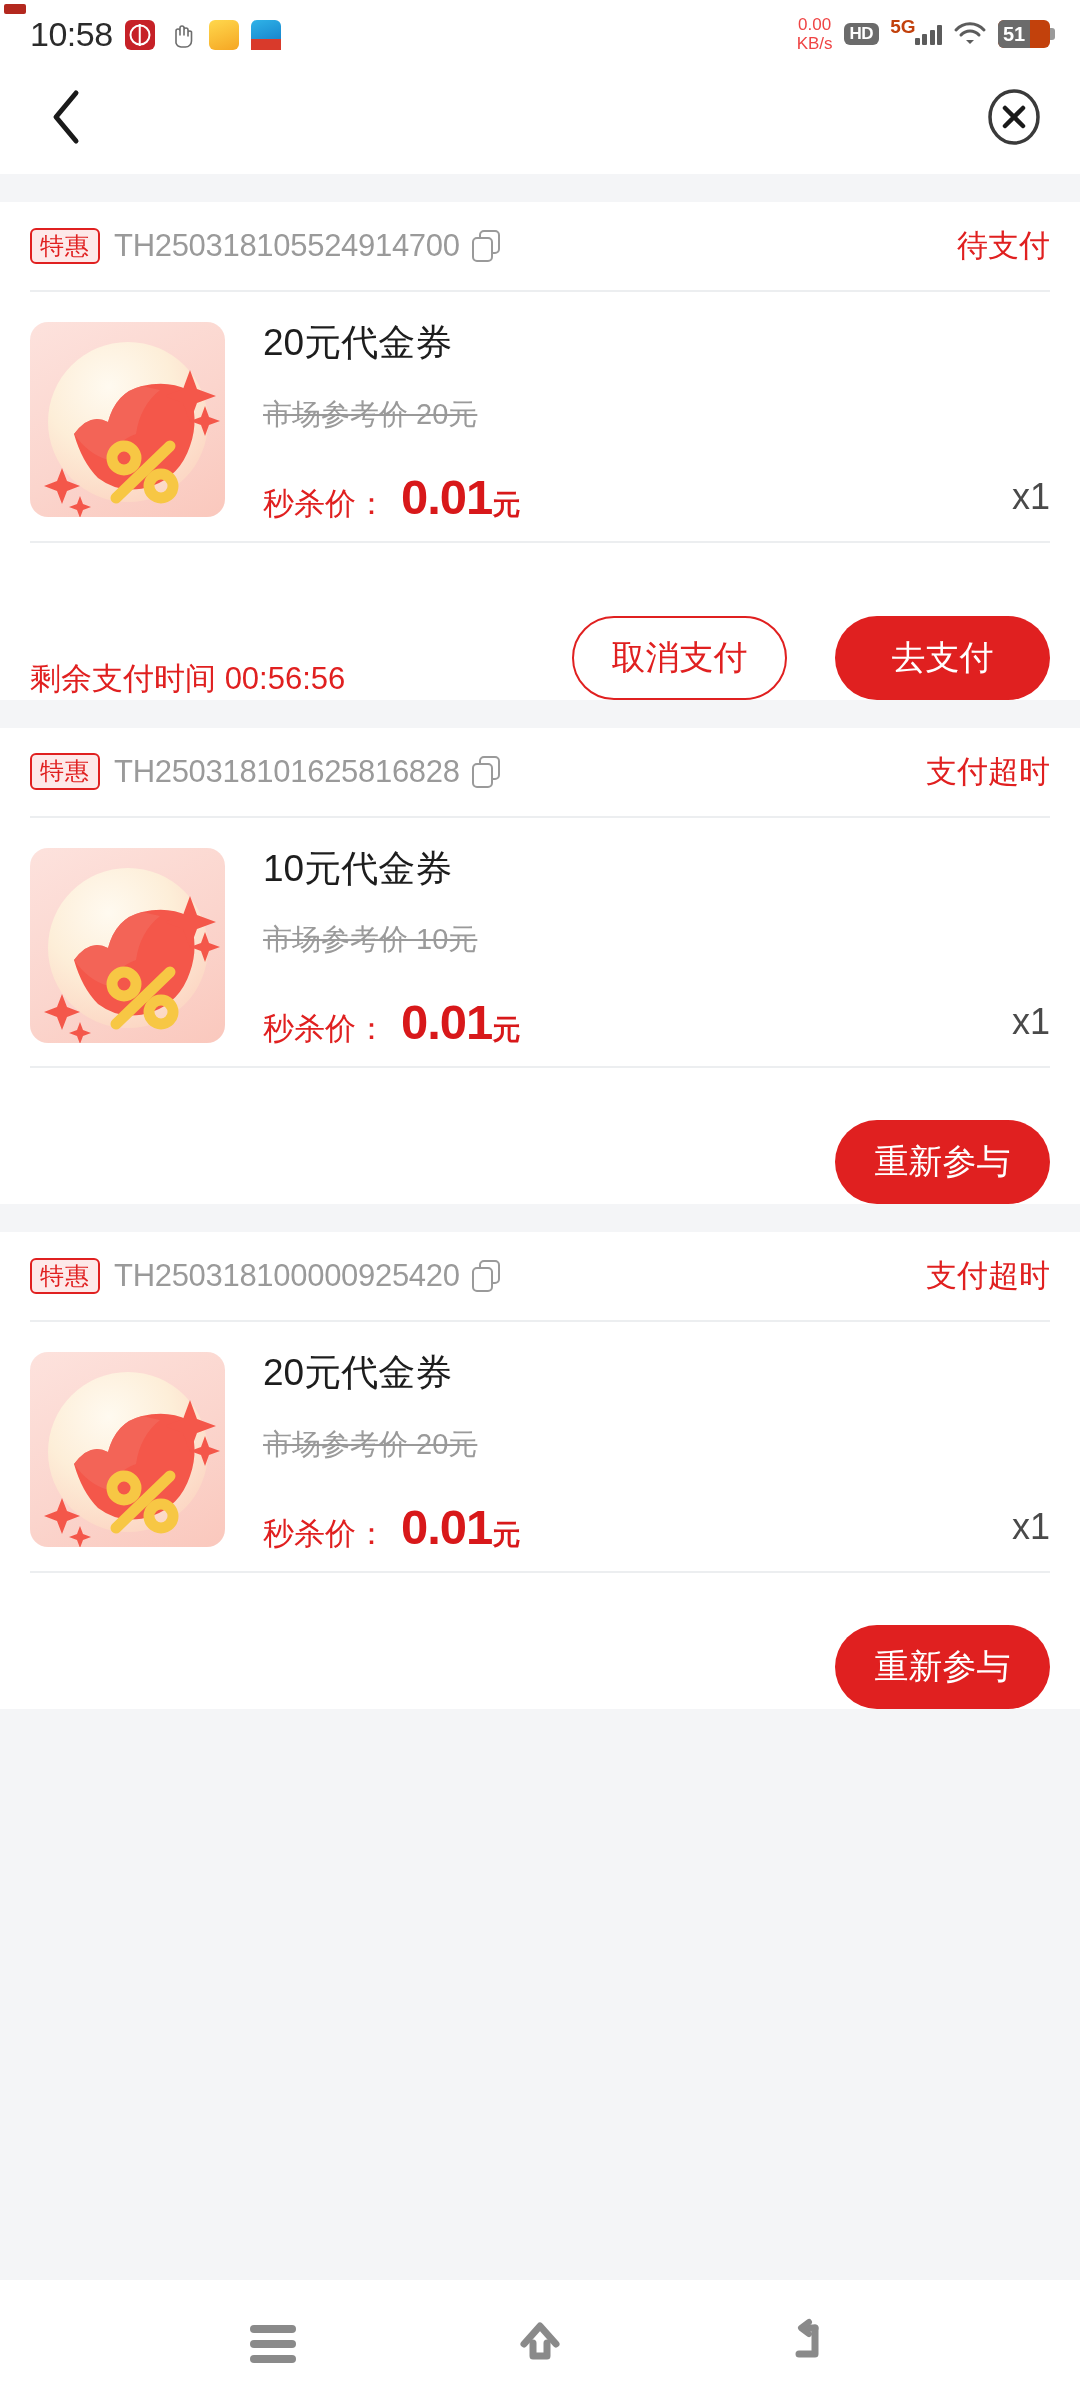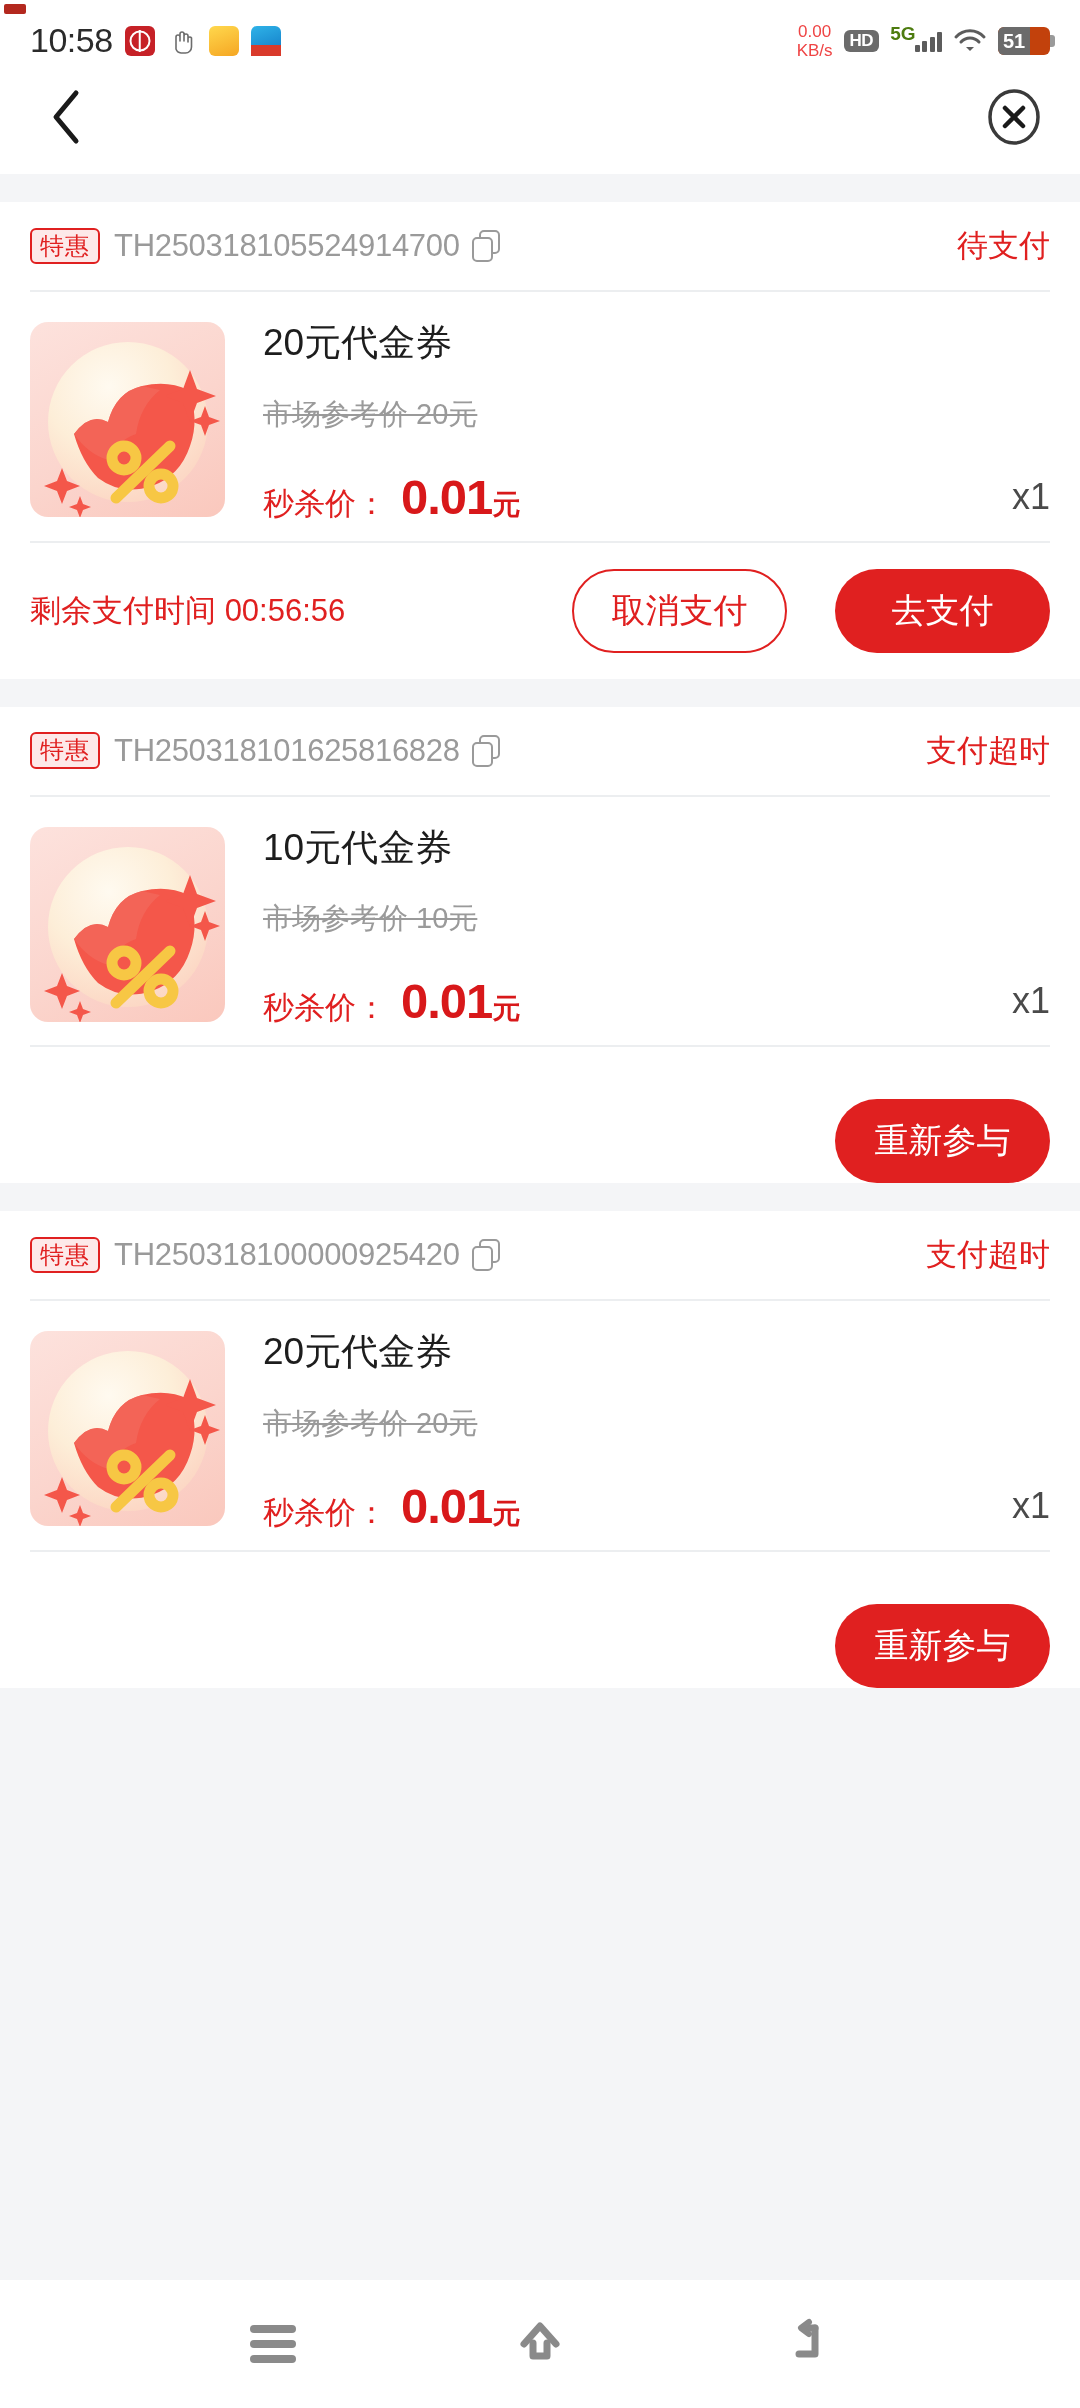--- a/index.html
+++ b/index.html
@@ -7,21 +7,21 @@
     width:1080px; height:2408px;
     background:#ffffff;
     font-family:"Liberation Sans","DejaVu Sans",sans-serif;
     overflow:hidden;
   }
   .screen { width:1080px; height:2408px; position:relative; background:#f4f5f7; display:flex; flex-direction:column; }
 
   
   .statusbar {
     height:64px; background:#ffffff; flex:0 0 64px;
-    display:flex; align-items:flex-end; padding:4px 30px;
+    display:flex; align-items:flex-start; padding:15px 30px;
   }
   .sb-left { display:flex; align-items:center; gap:12px; }
   .sb-time { font-size:34px; color:#2b2b2b; letter-spacing:-0.5px; font-weight:400; }
   .sb-appicon { width:30px; height:30px; border-radius:6px; display:block; }
   .ic-boc { background:#c62127; position:relative; }
   .ic-boc::before {
     content:""; position:absolute; left:50%; top:50%; transform:translate(-50%,-50%);
     width:17px; height:17px; border:2.5px solid #fff; border-radius:50%;
   }
   .ic-boc::after {
@@ -32,21 +32,21 @@
   .ic-y1 { background:linear-gradient(160deg,#ffd84d,#f5a623); }
   .ic-y1::after { content:""; position:absolute; left:4px; top:4px; width:22px; height:10px; background:#b3281e; border-radius:2px; }
   .ic-b1 { background:linear-gradient(160deg,#2fb3e8,#1077c4); position:relative; }
   .ic-b1::after { content:""; position:absolute; left:0; bottom:0; width:30px; height:11px; background:#d93a2b; }
   .sb-right { margin-left:auto; display:flex; align-items:center; gap:11px; }
   .sb-kb { font-size:17px; line-height:19px; color:#ef4444; text-align:center; }
   .sb-hd {
     background:#6b6b6b; color:#fff; font-size:17px; font-weight:bold;
     padding:1px 6px; border-radius:6px; letter-spacing:-0.5px;
   }
-  .sb-5g { font-size:19px; color:#4d7c0f; font-weight:bold; position:relative; top:-7px; }
+  .sb-5g { font-size:19px; color:#c2410c; font-weight:bold; position:relative; top:-7px; }
   .bars { display:flex; align-items:flex-end; gap:2.5px; height:22px; margin-left:-12px; }
   .bars i { width:5px; background:#5c5c5c; border-radius:1px; display:block; }
   .bars i:nth-child(1){height:7px}.bars i:nth-child(2){height:11px}
   .bars i:nth-child(3){height:15px}.bars i:nth-child(4){height:20px}
   .wifi { width:34px; height:24px; position:relative; color:#5c5c5c; }
   .sb-batt {
     width:52px; height:28px; border-radius:6px; background:#c2410c;
     color:#fff; font-size:20px; font-weight:bold; display:flex;
     align-items:center; justify-content:flex-start; padding-left:5px; position:relative;
   }
@@ -105,21 +105,21 @@
   .prod-ref {
     font-size:29px; color:#9a9a9a; text-decoration:line-through;
     margin-top:30px;
   }
   .price-row { display:flex; align-items:baseline; margin-top:34px; }
   .price-label { font-size:31px; color:#e02020; }
   .price-val { font-size:49px; color:#d8181a; font-weight:bold; margin-left:14px; letter-spacing:-1px; }
   .price-unit { font-size:28px; color:#d8181a; font-weight:bold; }
   .qty { margin-left:auto; font-size:36px; color:#4a4a4a; align-self:center; }
 
-  .act-row { display:flex; align-items:center; height:136px; }
+  .act-row { display:flex; align-items:flex-end; height:136px;margin-top:21px; }
   .countdown { font-size:31px; color:#e02020; }
   .btns { margin-left:auto; display:flex; align-items:center; gap:48px; }
   .btn {
     font-size:34px; border-radius:52px; display:flex; align-items:center;
     justify-content:center; white-space:nowrap;
   }
   .btn-ghost {
     width:215px; height:84px; border:2.5px solid #e02020; color:#e02020; background:#fff;
   }
   .btn-solid {

